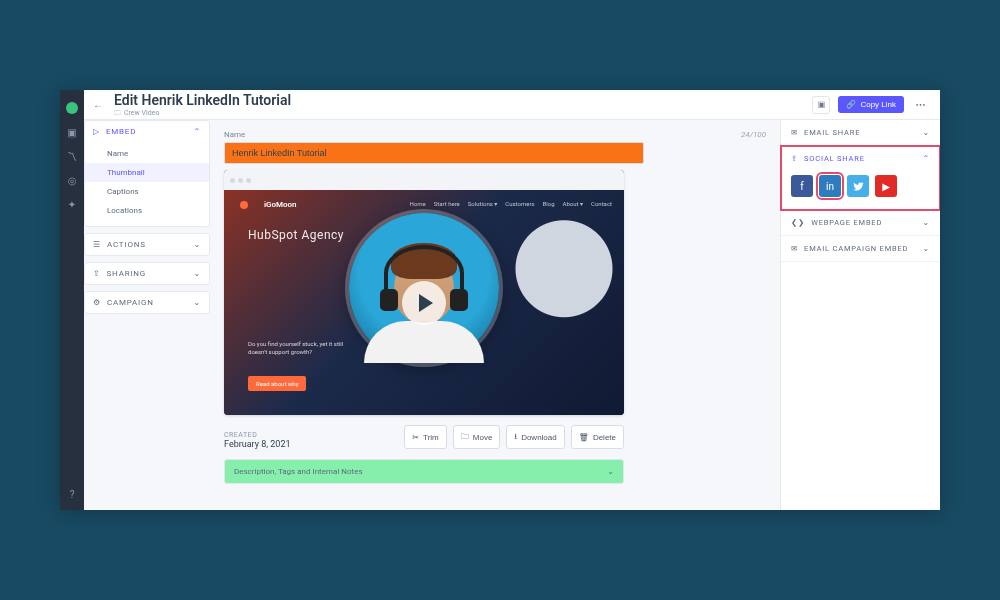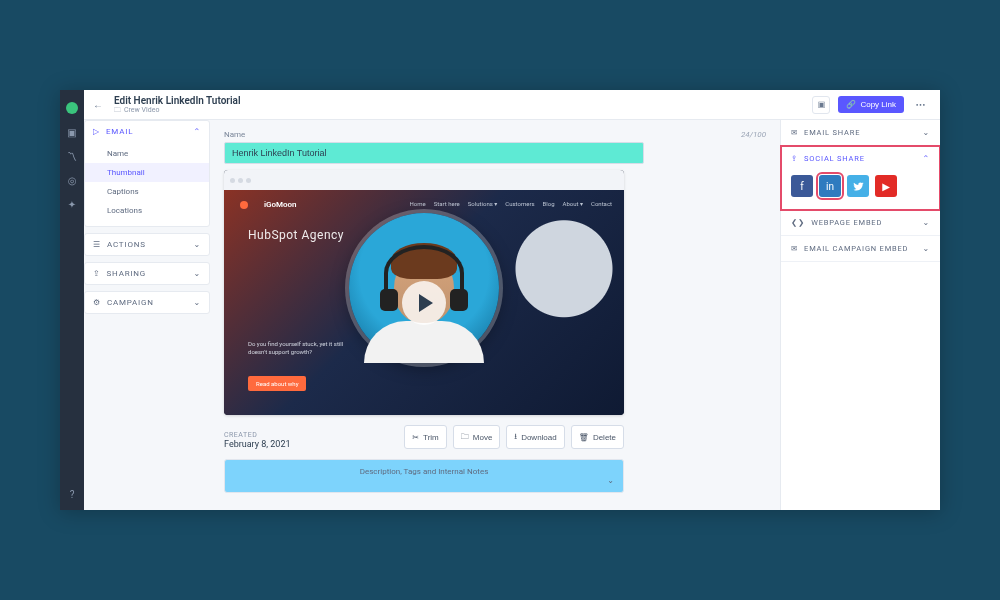--- a/index.html
+++ b/index.html
@@ -45,21 +45,21 @@
     height: 30px;
     background:#fff;
     border-bottom:1px solid #e6eaf0;
     display:flex;
     align-items:center;
     padding: 0 10px 0 6px;
     gap:8px;
   }
   .back { width:16px; text-align:center; color:#6b7a90; cursor:pointer; }
   .title-wrap { display:flex; flex-direction:column; line-height:1.15; }
-  .title { font-size:10px; font-weight:600; }
+  .title { font-size:14px; font-weight:600; }
   .crumbs { font-size:7px; color:#8b97aa; display:flex; align-items:center; gap:3px;}
   .topbar .spacer { flex:1; }
   .icon-btn { width:18px; height:18px; border:1px solid #e1e6ee; border-radius:3px; display:flex; align-items:center; justify-content:center; color:#6b7a90; font-size:8px; cursor:pointer; background:#fff;}
   .copy-btn { background:#5a57ff; color:#fff; border:none; border-radius:3px; padding:4px 8px; font-size:8px; display:flex; align-items:center; gap:4px; cursor:pointer;}
   .more { width:18px; text-align:center; color:#6b7a90; cursor:pointer; font-weight:bold; letter-spacing:1px;}
 
   
   .body { flex:1; display:flex; overflow:hidden; }
 
   
@@ -75,21 +75,21 @@
   .sub-item { padding:5px 12px 5px 22px; font-size:8px; color:#5f6b80; cursor:pointer; }
   .sub-item.active { color:#5a57ff; background:#f1f1ff; }
 
   
   .main { flex:1; padding:10px 14px; overflow:hidden; position:relative; }
   .field-wrap { position:relative; margin-bottom:6px; }
   .field-label { font-size:8px; color:#7a8699; margin-bottom:3px; display:flex; }
   .field-count { margin-left:auto; color:#9aa4b5;font-style:italic; }
   .field-input {
     width:420px; max-width:100%; border:1px solid #d6dde8; border-radius:2px;
-    padding:5px 7px; font-size:9px; color:#2d3e50; background:#5eead4;
+    padding:5px 7px; font-size:9px; color:#2d3e50; background:#f97316;
   }
 
   .thumb {
     width:400px; height:245px; border-radius:4px; overflow:hidden; position:relative;
     background:#1b2538; box-shadow:0 1px 3px rgba(0,0,0,.15);
   }
   .browser-chrome{ height:20px; background:#f2f4f8; display:flex; align-items:center; padding:0 6px; gap:3px;}
   .browser-chrome .dot{ width:5px;height:5px;border-radius:50%; background:#d5dae2;}
   .site-body{ position:relative; height:225px;
     background: radial-gradient(circle at 85% 35%, #cfd6df 0 48px, rgba(0,0,0,0) 49px),
@@ -116,21 +116,21 @@
     border-radius:50%; background:rgba(255,255,255,.8); display:flex; align-items:center; justify-content:center;
   }
   .play::after{ content:""; margin-left:4px; border-left:14px solid #2d3e50; border-top:9px solid transparent; border-bottom:9px solid transparent;}
 
   .created-row{ display:flex; align-items:flex-end; margin-top:10px; width:400px; gap:6px;}
   .created{ font-size:7px; color:#8b97aa; letter-spacing:.5px;}
   .created-date{ font-size:9px; color:#2d3e50;}
   .action-btns{ margin-left:auto; display:flex; gap:6px;}
   .mini-btn{ border:1px solid #d6dde8; background:#fff; border-radius:3px; padding:4px 7px; font-size:8px; color:#4a5668; display:flex; align-items:center; gap:4px; cursor:pointer;}
 
-  .desc-row{ margin-top:10px; width:400px; border:1px solid #e1e6ee; border-radius:3px; background:#7dd3fc; padding:7px 9px; display:flex; align-items:center; font-size:8px; color:#5f6b80; cursor:pointer;flex-direction:column;}
+  .desc-row{ margin-top:10px; width:400px; border:1px solid #e1e6ee; border-radius:3px; background:#86efac; padding:7px 9px; display:flex; align-items:center; font-size:8px; color:#5f6b80; cursor:pointer;}
   .desc-row .chev{ margin-left:auto;}
 
   
   .rightcol { width:160px; background:#fff; border-left:1px solid #e6eaf0; display:flex; flex-direction:column;}
   .share-panel{ border-bottom:1px solid #eef1f6;}
   .share-head{ display:flex; align-items:center; padding:8px 10px; gap:6px; font-size:7.5px; letter-spacing:.8px; color:#5f6b80; cursor:pointer;}
   .share-head .chev{ margin-left:auto; font-size:8px;}
   .share-head.open{ color:#5a57ff;}
   .share-panel.highlight{ outline:2px solid #e44b6a; outline-offset:-1px;}
   .social-icons{ display:flex; gap:6px; padding:4px 10px 12px 10px; align-items:center;}
@@ -173,21 +173,21 @@
       </button>
       <div class="more">⋯</div>
     </div>
 
     <div class="body">
 
       <div class="sidebar">
         <div class="panel">
           <div class="panel-head">
             <span>▷</span>
-            <span>EMAIL</span>
+            <span>EMBED</span>
             <span class="chev">⌃</span>
           </div>
           <div class="sub-list">
             <div class="sub-item">Name</div>
             <div class="sub-item active">Thumbnail</div>
             <div class="sub-item">Captions</div>
             <div class="sub-item">Locations</div>
           </div>
         </div>
 

